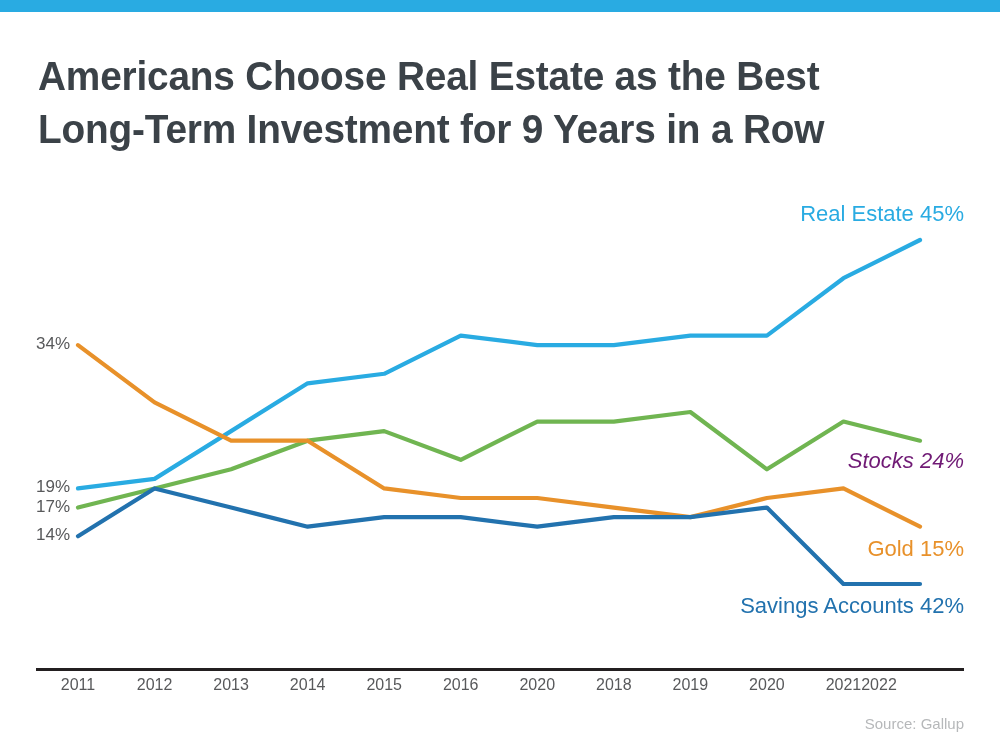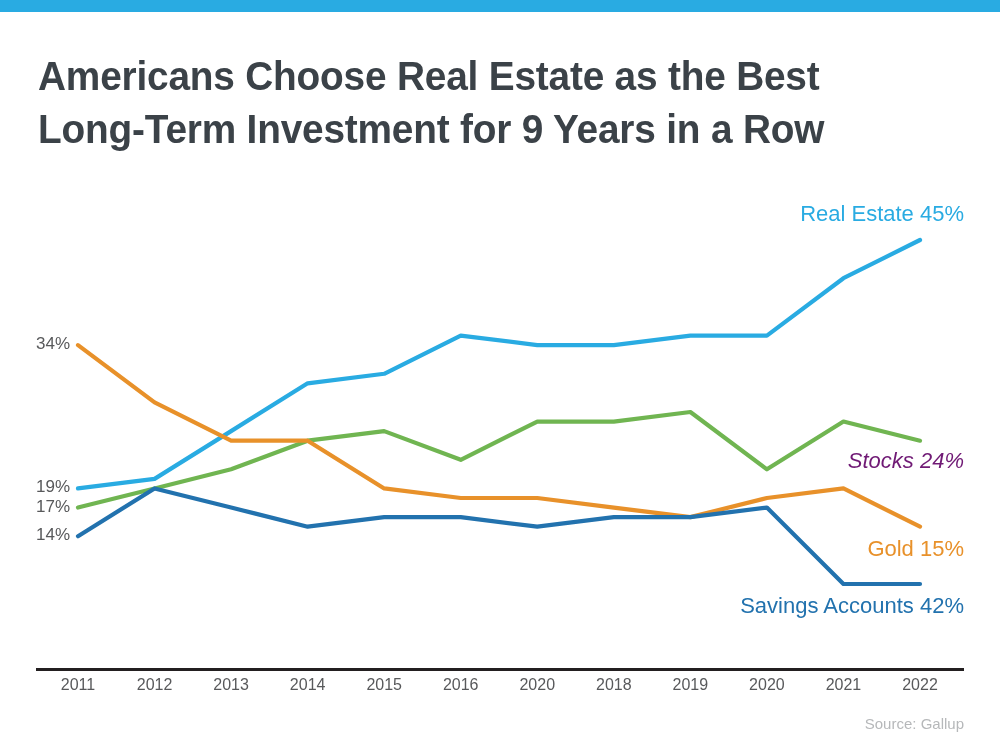--- a/index.html
+++ b/index.html
@@ -176,18 +176,18 @@
     <div class="x-tick" style="left: 118.545px;">2012</div>
     <div class="x-tick" style="left: 195.091px;">2013</div>
     <div class="x-tick" style="left: 271.636px;">2014</div>
     <div class="x-tick" style="left: 348.182px;">2015</div>
     <div class="x-tick" style="left: 424.727px;">2016</div>
     <div class="x-tick" style="left: 501.273px;">2020</div>
     <div class="x-tick" style="left: 577.818px;">2018</div>
     <div class="x-tick" style="left: 654.364px;">2019</div>
     <div class="x-tick" style="left: 730.909px;">2020</div>
     <div class="x-tick" style="left: 807.455px;">2021</div>
-    <div class="x-tick" style="left: 884px;">2022</div>
+    <div class="x-tick" style="left: 843px;">2022</div>
   </div>
 
 <div id="footer">
   <div id="source">Source: Gallup</div>
 </div>
 
 </body></html>

